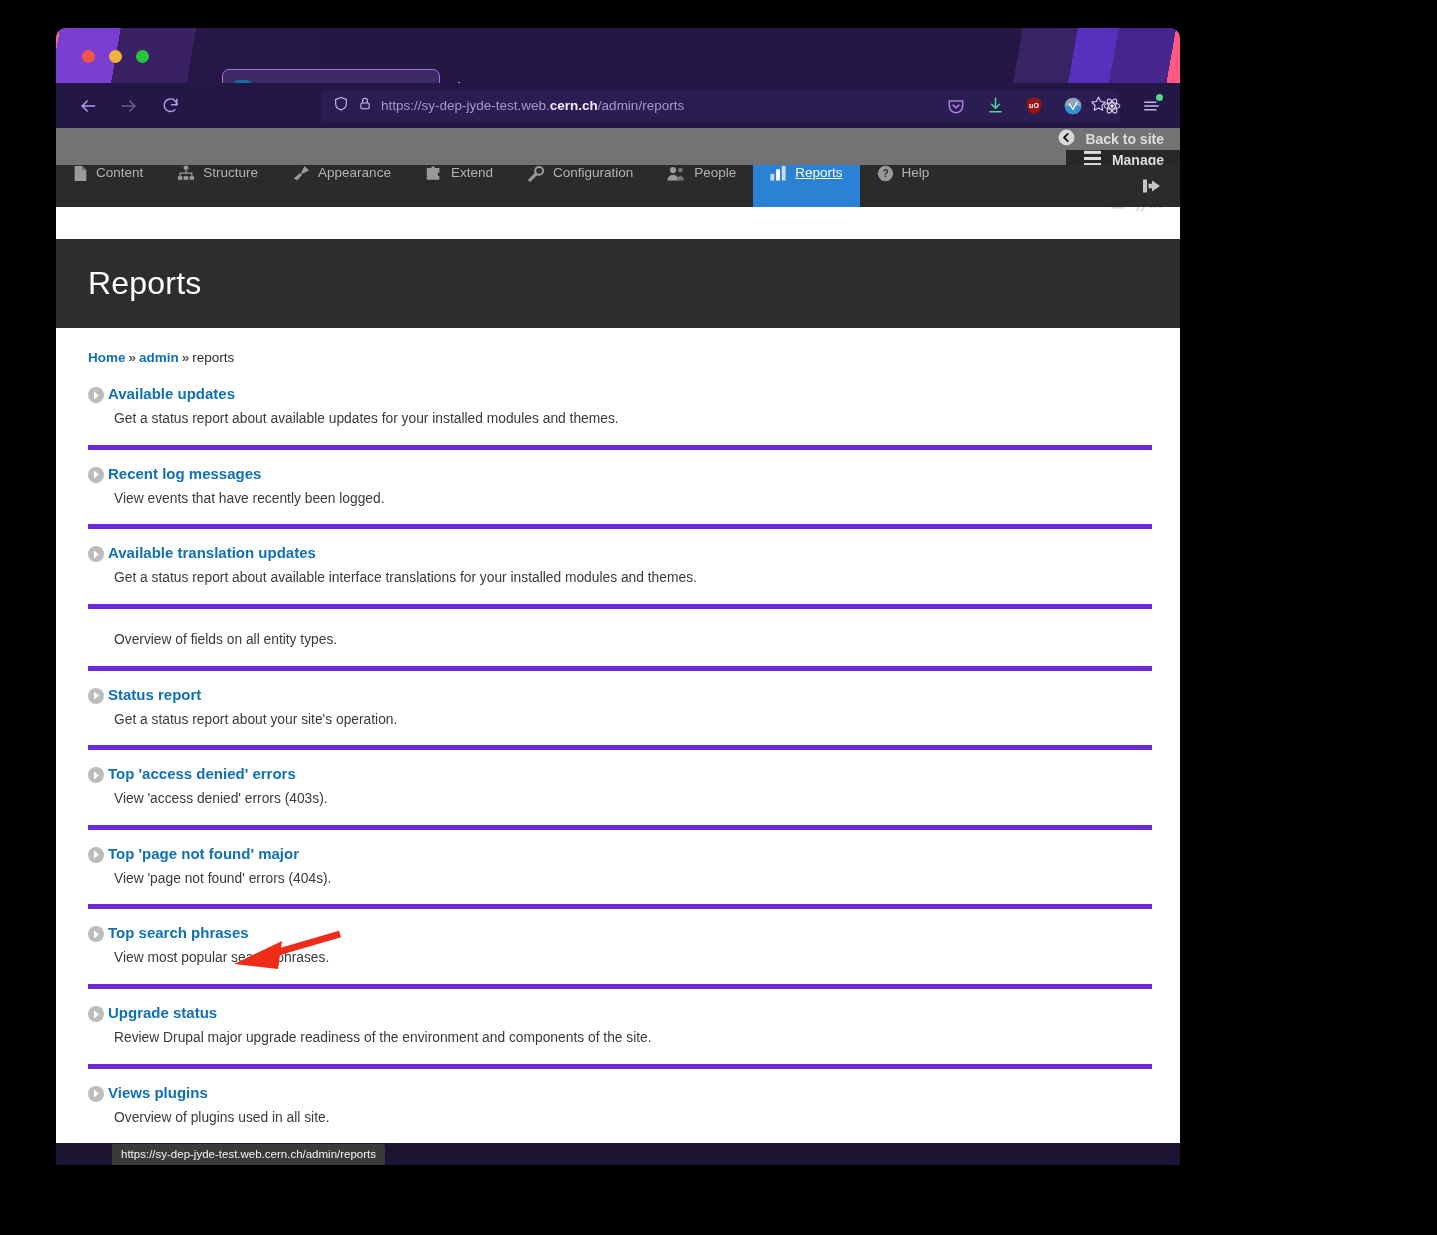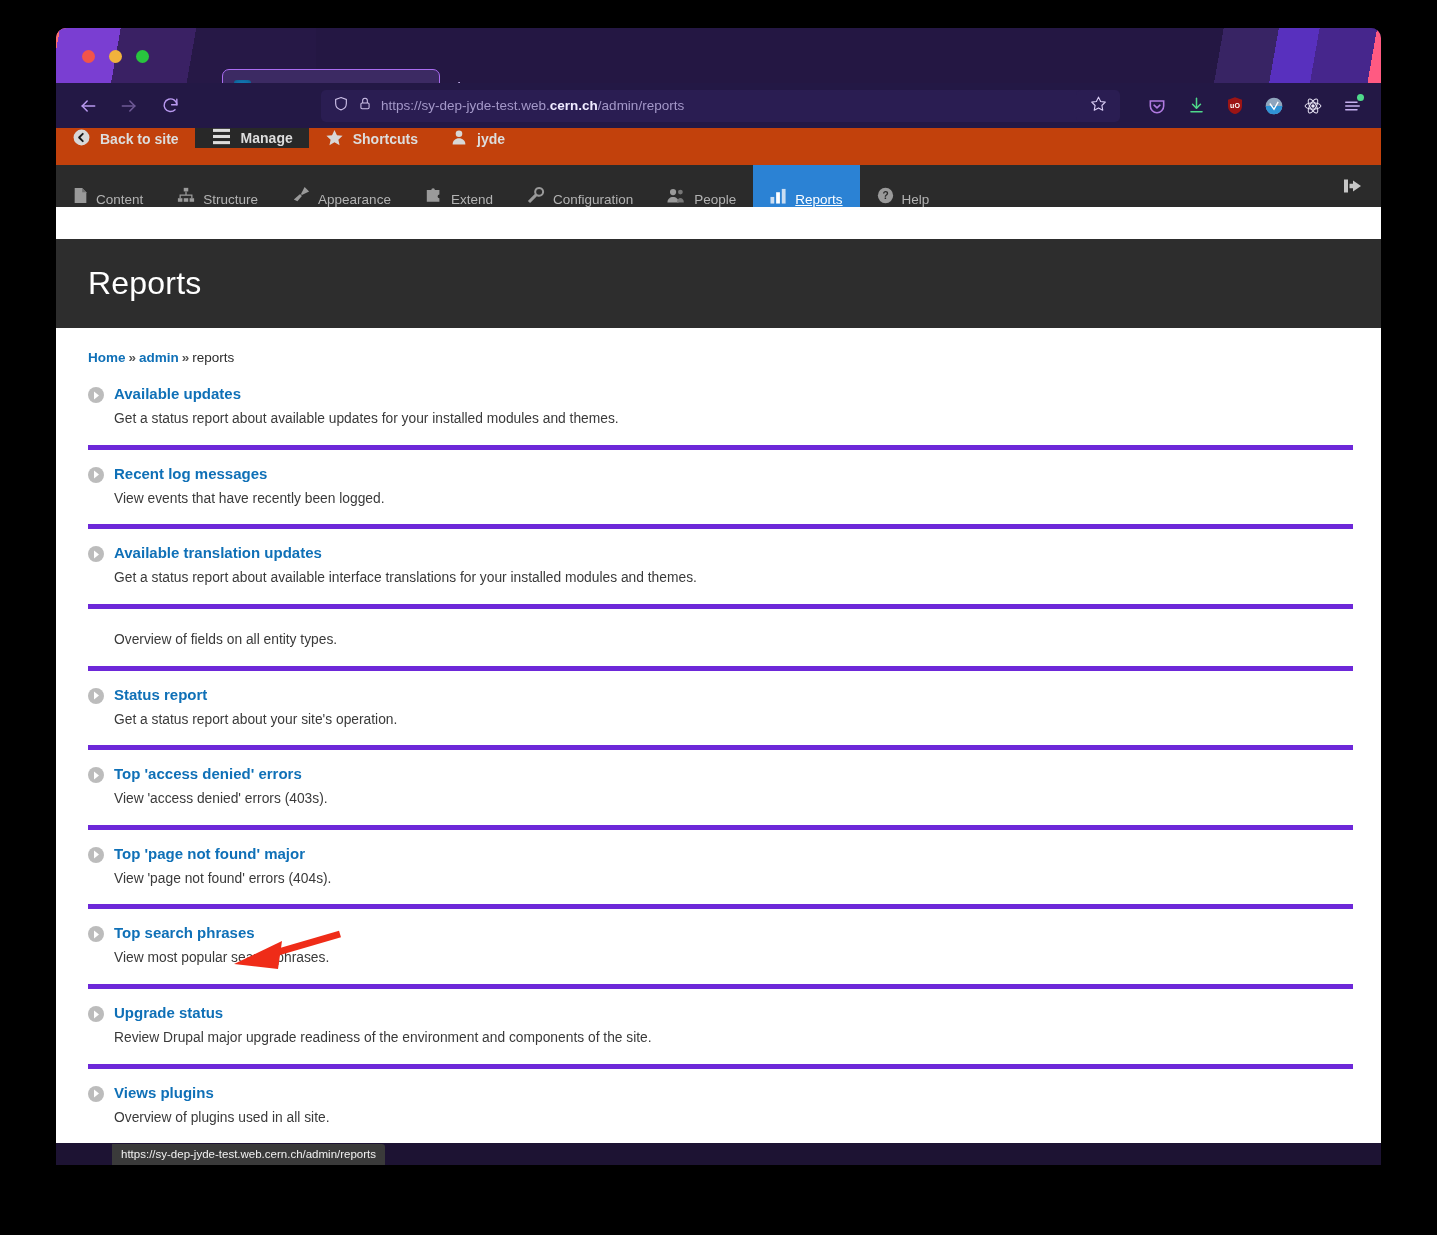--- a/index.html
+++ b/index.html
@@ -7,21 +7,21 @@
     width: 1437px; height: 1235px;
     background: #000;
     font-family: "Liberation Sans", sans-serif;
     overflow: hidden;
   }
 
   
   .browser-window {
     position: absolute;
     left: 56px; top: 28px;
-    width: 1325px; height: 1137px;
+    width: 1124px; height: 1137px;
     border-radius: 10px 10px 0 0;
     overflow: hidden;
     background: #1d1333;
   }
 
   
   .titlebar {
     position: relative;
     height: 55px;
     background: #1c1230;
@@ -121,35 +121,36 @@
     display:flex; align-items:center; justify-content:center;
   }
   .ext-icons {
     position: absolute; right: 18px; display: flex; align-items: center; gap: 17px;
   }
   .ext { width: 22px; height: 22px; display:flex; align-items:center; justify-content:center; }
 
   
   .drupal-bar { background: #0f0f0f; }
   .dbar-top {
-    height: 37px; display: flex; align-items: flex-start;
-    background: #c2410c;
+    height: 37px; display: flex; align-items: flex-end;
+    background: #737373;
+    flex-direction: column;
   }
   .dbar-item {
     display: flex; align-items: center; gap: 9px;
     padding: 0 16px; color: #ddd; font-size: 14px; font-weight: 700;
     cursor: pointer;
   }
   .dbar-item.active { background: #282828; }
   .dbar-sub {
     height: 42px; background: #2b2b2b;
     display: flex; align-items: stretch; position: relative;
   }
   .sub-item {
-    display: flex; align-items: flex-end; gap: 8px;
+    display: flex; align-items: flex-start; gap: 8px;
     padding: 0 17px; color: #b3b3b3; font-size: 13.5px; cursor: pointer;
   }
   .sub-item.active { background: #2b82d4; color: #fff; }
   .sub-item.active .sub-label { text-decoration: underline; color:#fff; }
   .orient-toggle {
     position: absolute; right: 10px; top: 0; bottom: 0;
     width: 44px; display:flex; align-items:center; justify-content:center;
     cursor: pointer;
   }
 
@@ -162,21 +163,21 @@
   .page-body { background: #fff; padding: 0 28px 0 32px; min-height: 780px; }
 
   .breadcrumb { font-size: 13.5px; color: #333; padding: 22px 0 14px 0; }
   .breadcrumb a { color: #0f70b7; text-decoration: none; font-weight: 700; }
   .breadcrumb .sep { color: #555; padding: 0 3px; font-weight: 700; }
   .breadcrumb .cur { color: #2b2b2b; }
 
   .admin-list { list-style: none; }
   .admin-item { border-top: 5px solid #6d28d9; padding: 15px 0 16px 0; }
   .admin-item:first-child { border-top: none; padding-top: 6px; }
-  .item-head { display: flex; align-items: flex-start; gap: 10px; }
+  .item-head { display: flex; align-items: flex-start; gap: 4px; }
   .bullet {
     flex: 0 0 16px; width: 16px; height: 16px; margin-top: 2px;
     border-radius: 50%; background: #bcbcbc;
     display: flex; align-items: center; justify-content: center;
   }
   .bullet svg { display: block; }
   .item-link {
     color: #0f70b7; font-size: 15px; font-weight: 700; text-decoration: none;
     line-height: 1.15;
   }

